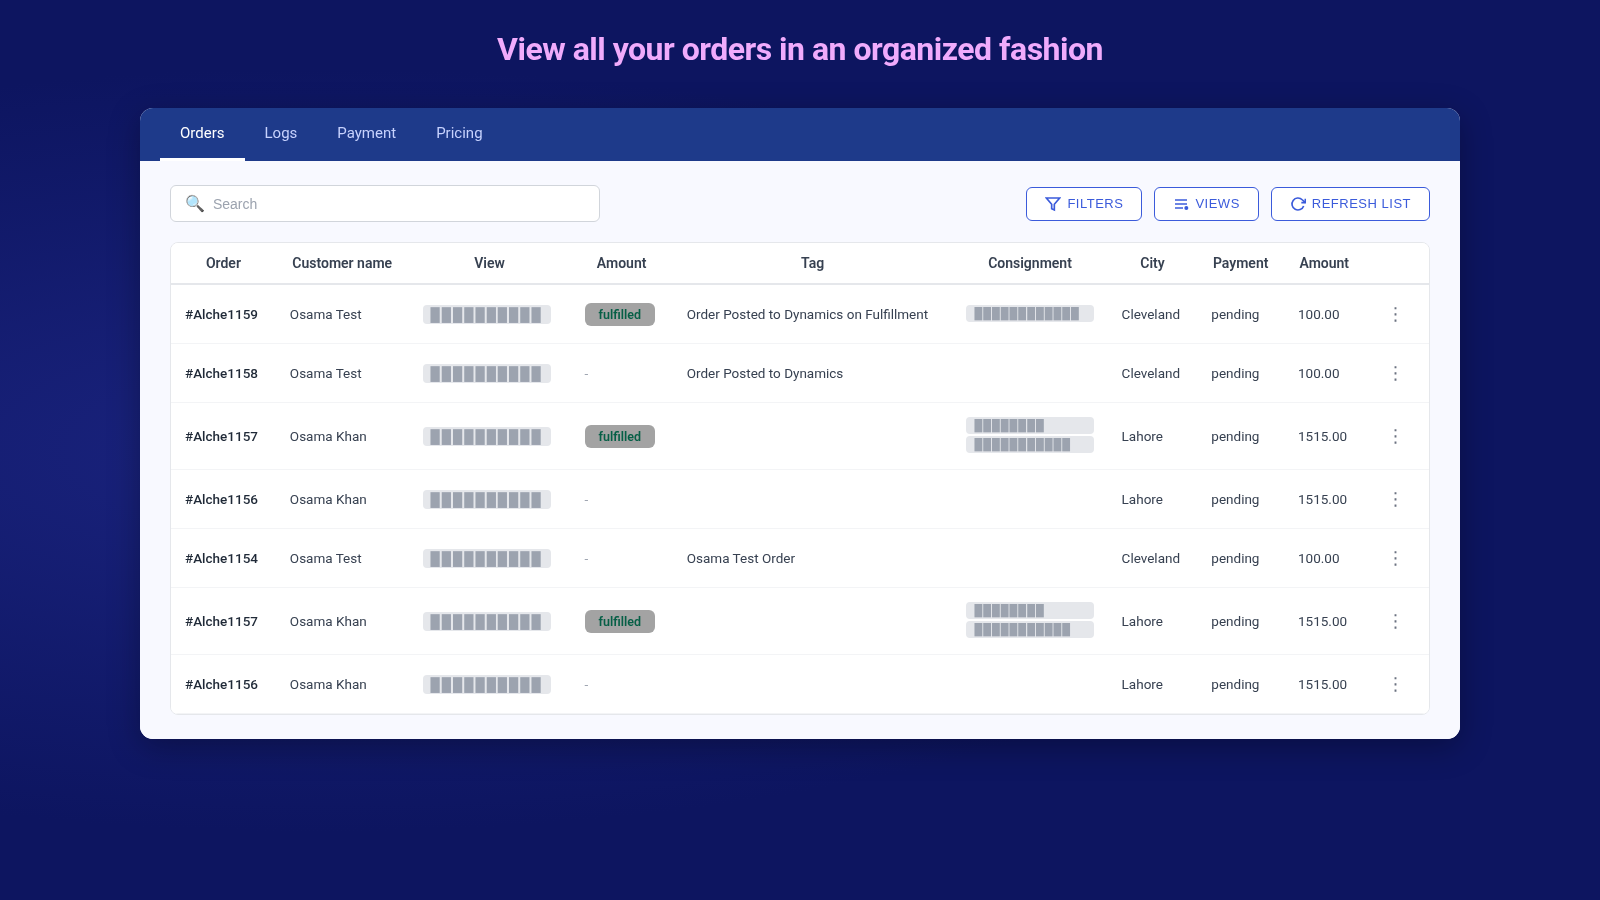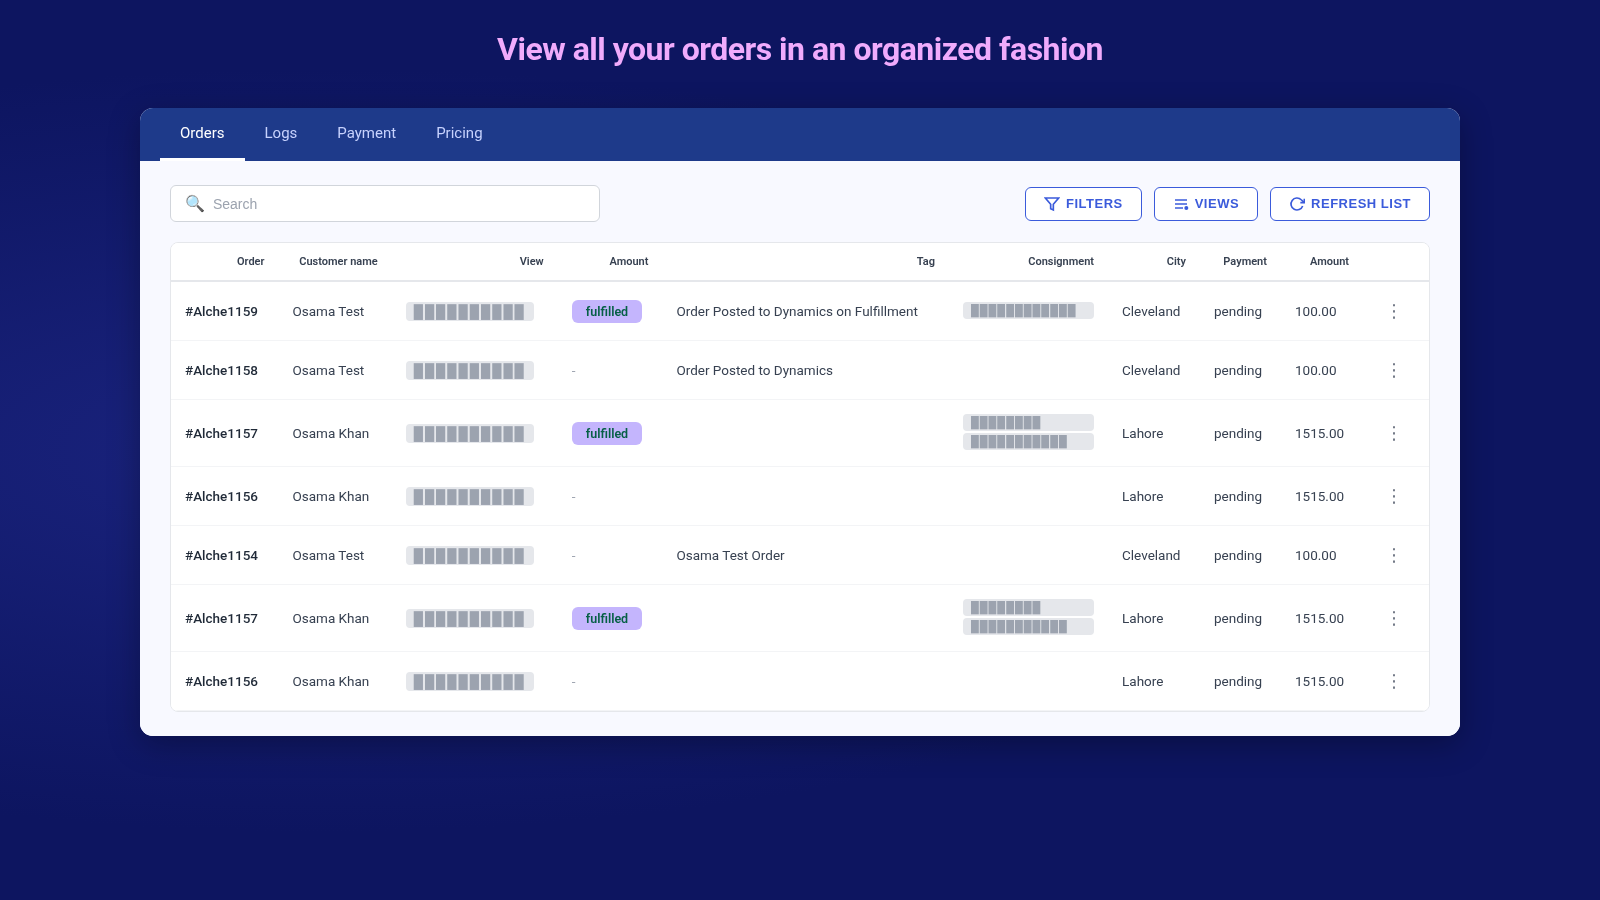--- a/index.html
+++ b/index.html
@@ -87,45 +87,45 @@
     .action-btn {
       display: flex;
       align-items: center;
       gap: 6px;
       padding: 8px 18px;
       border: 1.5px solid #3b5bdb;
       background: #fff;
       border-radius: 6px;
       color: #3b5bdb;
       font-size: 13px;
-      font-weight: 700;
+      font-weight: 400;
       cursor: pointer;
       letter-spacing: 0.5px;
     }
     .table-container {
       background: #fff;
       border-radius: 8px;
       overflow: hidden;
       border: 1px solid #e5e7eb;
     }
     table {
       width: 100%;
       border-collapse: collapse;
       font-size: 14px;
     }
     thead tr {
       background: #fff;
       border-bottom: 2px solid #e5e7eb;
     }
     thead th {
       padding: 12px 14px;
-      text-align: right;
+      text-align: center;
       color: #374151;
       font-weight: 600;
-      font-size: 11px;
+      font-size: 14px;
       white-space: nowrap;
     }
     tbody tr {
       border-bottom: 1px solid #f3f4f6;
       background: #fff;
     }
     tbody td {
       padding: 14px 14px;
       color: #374151;
       font-size: 13.5px;
@@ -134,21 +134,21 @@
     .order-id { font-weight: 500; color: #1f2937; }
     .phone-blur {
       color: #9ca3af;
       font-size: 13px;
       background: #e5e7eb;
       border-radius: 4px;
       padding: 2px 8px;
       letter-spacing: 2px;
     }
     .status-fulfilled {
-      background: #c4b5fd;
+      background: #a3a3a3;
       color: #065f46;
       border-radius: 6px;
       padding: 4px 14px;
       font-size: 12.5px;
       font-weight: 600;
       display: inline-block;
     }
     .status-dash { color: #9ca3af; }
     .consignment-blur {
       color: #9ca3af;

